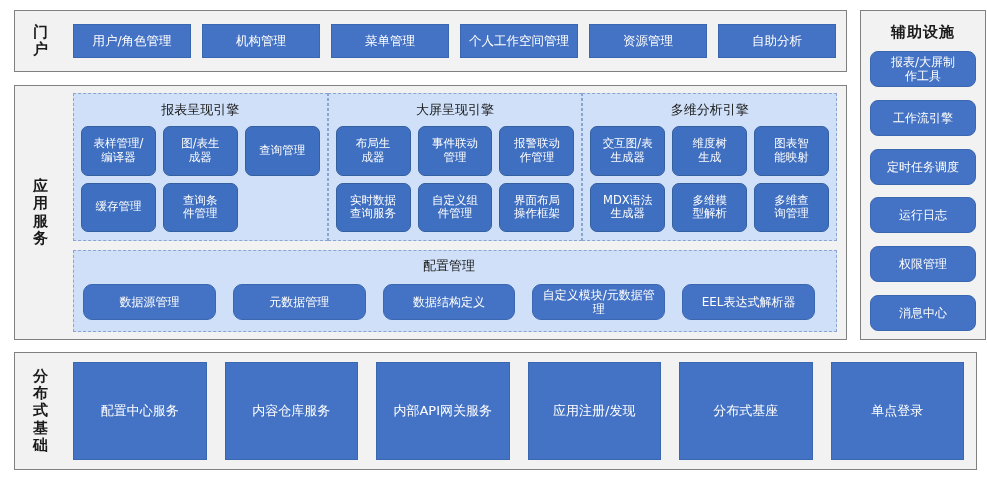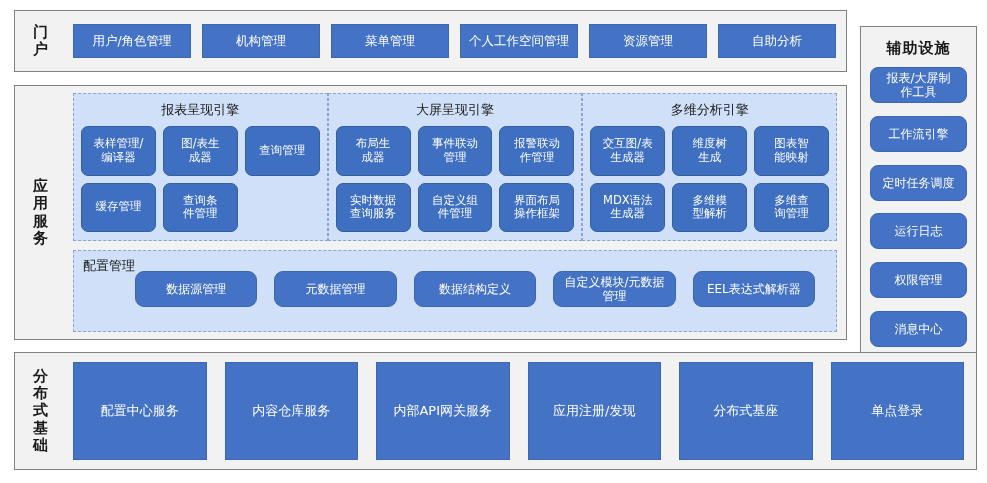--- a/index.html
+++ b/index.html
@@ -91,22 +91,22 @@
   #portal-panel .btn {
     height: 34px;
     flex: 1 1 0;
     font-size: 12.5px;
     border-radius: 0;
   }
 
   
   #aux-panel {
     left: 860px;
-    top: 26px;
-    width: 117px;
+    top: 10px;
+    width: 126px;
     height: 330px;
     padding: 8px 9px 8px 9px;
     display: flex;
     flex-direction: column;
     align-items: stretch;
   }
   #aux-panel .aux-title {
     font-size: 15px;
     font-weight: bold;
     color: #1a1a1a;
@@ -179,21 +179,21 @@
     border-color: #35609f;
   }
 
   
   .config-box {
     background: #cfe0f8;
     border: 1px dashed #8aa6d0;
     box-sizing: border-box;
     flex: 1;
     display: flex;
-    flex-direction: row;
+    flex-direction: column;
     padding: 4px 21px 8px 9px;
   }
   .config-title {
     font-size: 13px;
     color: #1a1a1a;
     text-align: center;
     margin: 2px 0 6px 0;
   }
   .config-row {
     flex: 1;

